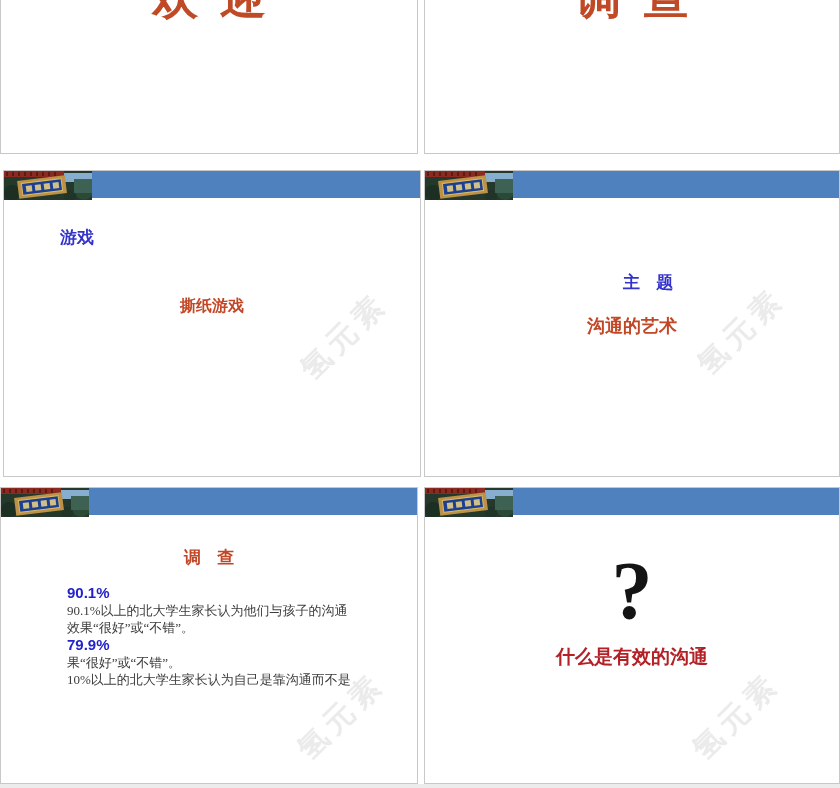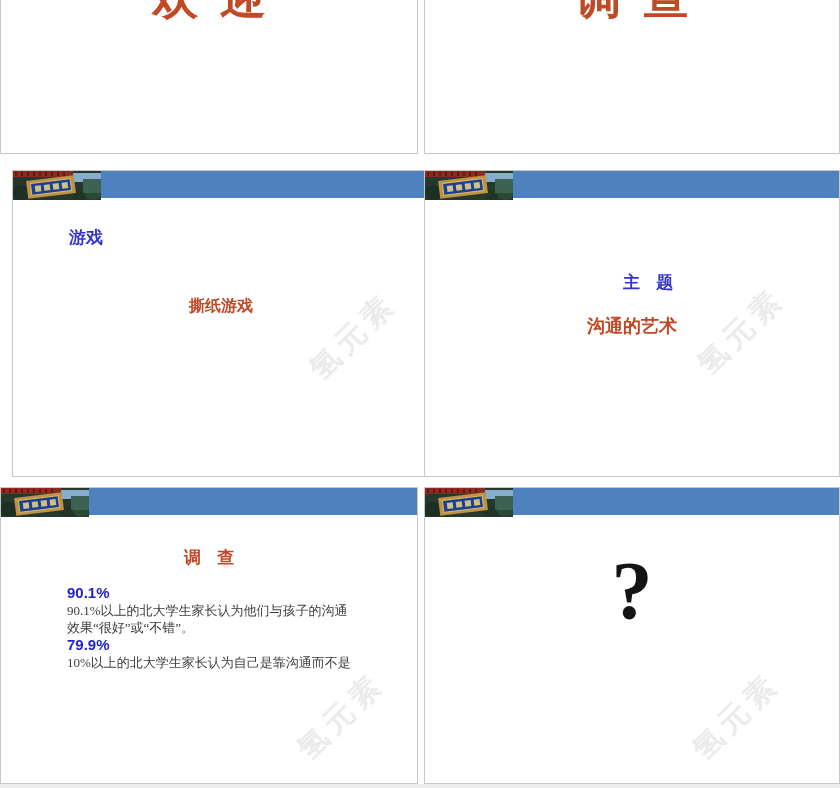--- a/index.html
+++ b/index.html
@@ -8,21 +8,21 @@
     position:relative; width:840px; height:788px; overflow:hidden;
     background:#ffffff;
     font-family:"Liberation Serif", serif;
   }
   .slide {
     position:absolute; background:#ffffff;
     border:1px solid #c8c8c8; overflow:hidden;
   }
   .s-top-left  { left:0;   top:-146px; width:418px; height:300px; }
   .s-top-right { left:424px; top:-146px; width:416px; height:300px; }
-  .s-mid-left  { left:12px;   top:170px; width:418px; height:307px; }
+  .s-mid-left  { left:3px;   top:170px; width:418px; height:307px; }
   .s-mid-right { left:424px; top:170px; width:416px; height:307px; }
   .s-bot-left  { left:0;   top:487px; width:418px; height:297px; }
   .s-bot-right { left:424px; top:487px; width:416px; height:297px; }
 
   .header-bar {
     position:absolute; left:0; right:0; top:0; height:27px;
     background:#4E81BD;
   }
   .gate-img { position:absolute; left:0; top:0; width:88px; height:29px; display:block; }
 
@@ -193,20 +193,21 @@
           <rect x="49" y="13" width="6" height="6" fill="#cfc08a"></rect>
         </g>
       </svg>
     </div>
     <div class="title-orange spaced" style="top:58px; font-size:17px;">调 查</div>
     <div class="stats">
       <div class="stat-value">90.1%</div>
       <div class="stat-line">90.1%以上的北大学生家长认为他们与孩子的沟通</div>
       <div class="stat-line">效果“很好”或“不错”。</div>
       <div class="stat-value">79.9%</div>
+      <div class="stat-line">果“很好”或“不错”。</div>
       <div class="stat-line">10%以上的北大学生家长认为自己是靠沟通而不是</div>
     </div>
     <div class="watermark wm-bot-l">氢元素</div>
   </div>
 
   <div class="slide s-bot-right">
     <div class="header-bar">
       <svg class="gate-img" viewBox="0 0 88 29" preserveAspectRatio="none">
         <rect x="0" y="0" width="88" height="29" fill="#24382c"></rect>
         <circle cx="8" cy="22" r="8" fill="#1c2f22"></circle>
@@ -228,17 +229,18 @@
           <rect x="14" y="7" width="48" height="18" fill="#bd9146"></rect>
           <rect x="18" y="10" width="40" height="12" fill="#1c3f8f" stroke="#d8b968" stroke-width="1"></rect>
           <rect x="22" y="13" width="6" height="6" fill="#cfc08a"></rect>
           <rect x="31" y="13" width="6" height="6" fill="#cfc08a"></rect>
           <rect x="40" y="13" width="6" height="6" fill="#cfc08a"></rect>
           <rect x="49" y="13" width="6" height="6" fill="#cfc08a"></rect>
         </g>
       </svg>
     </div>
     <div class="qmark">?</div>
+    <div class="red-title">什么是有效的沟通</div>
     <div class="watermark wm-bot-r">氢元素</div>
   </div>
 
   <div class="bottom-strip"></div>
 </div>
 
 </body></html>

